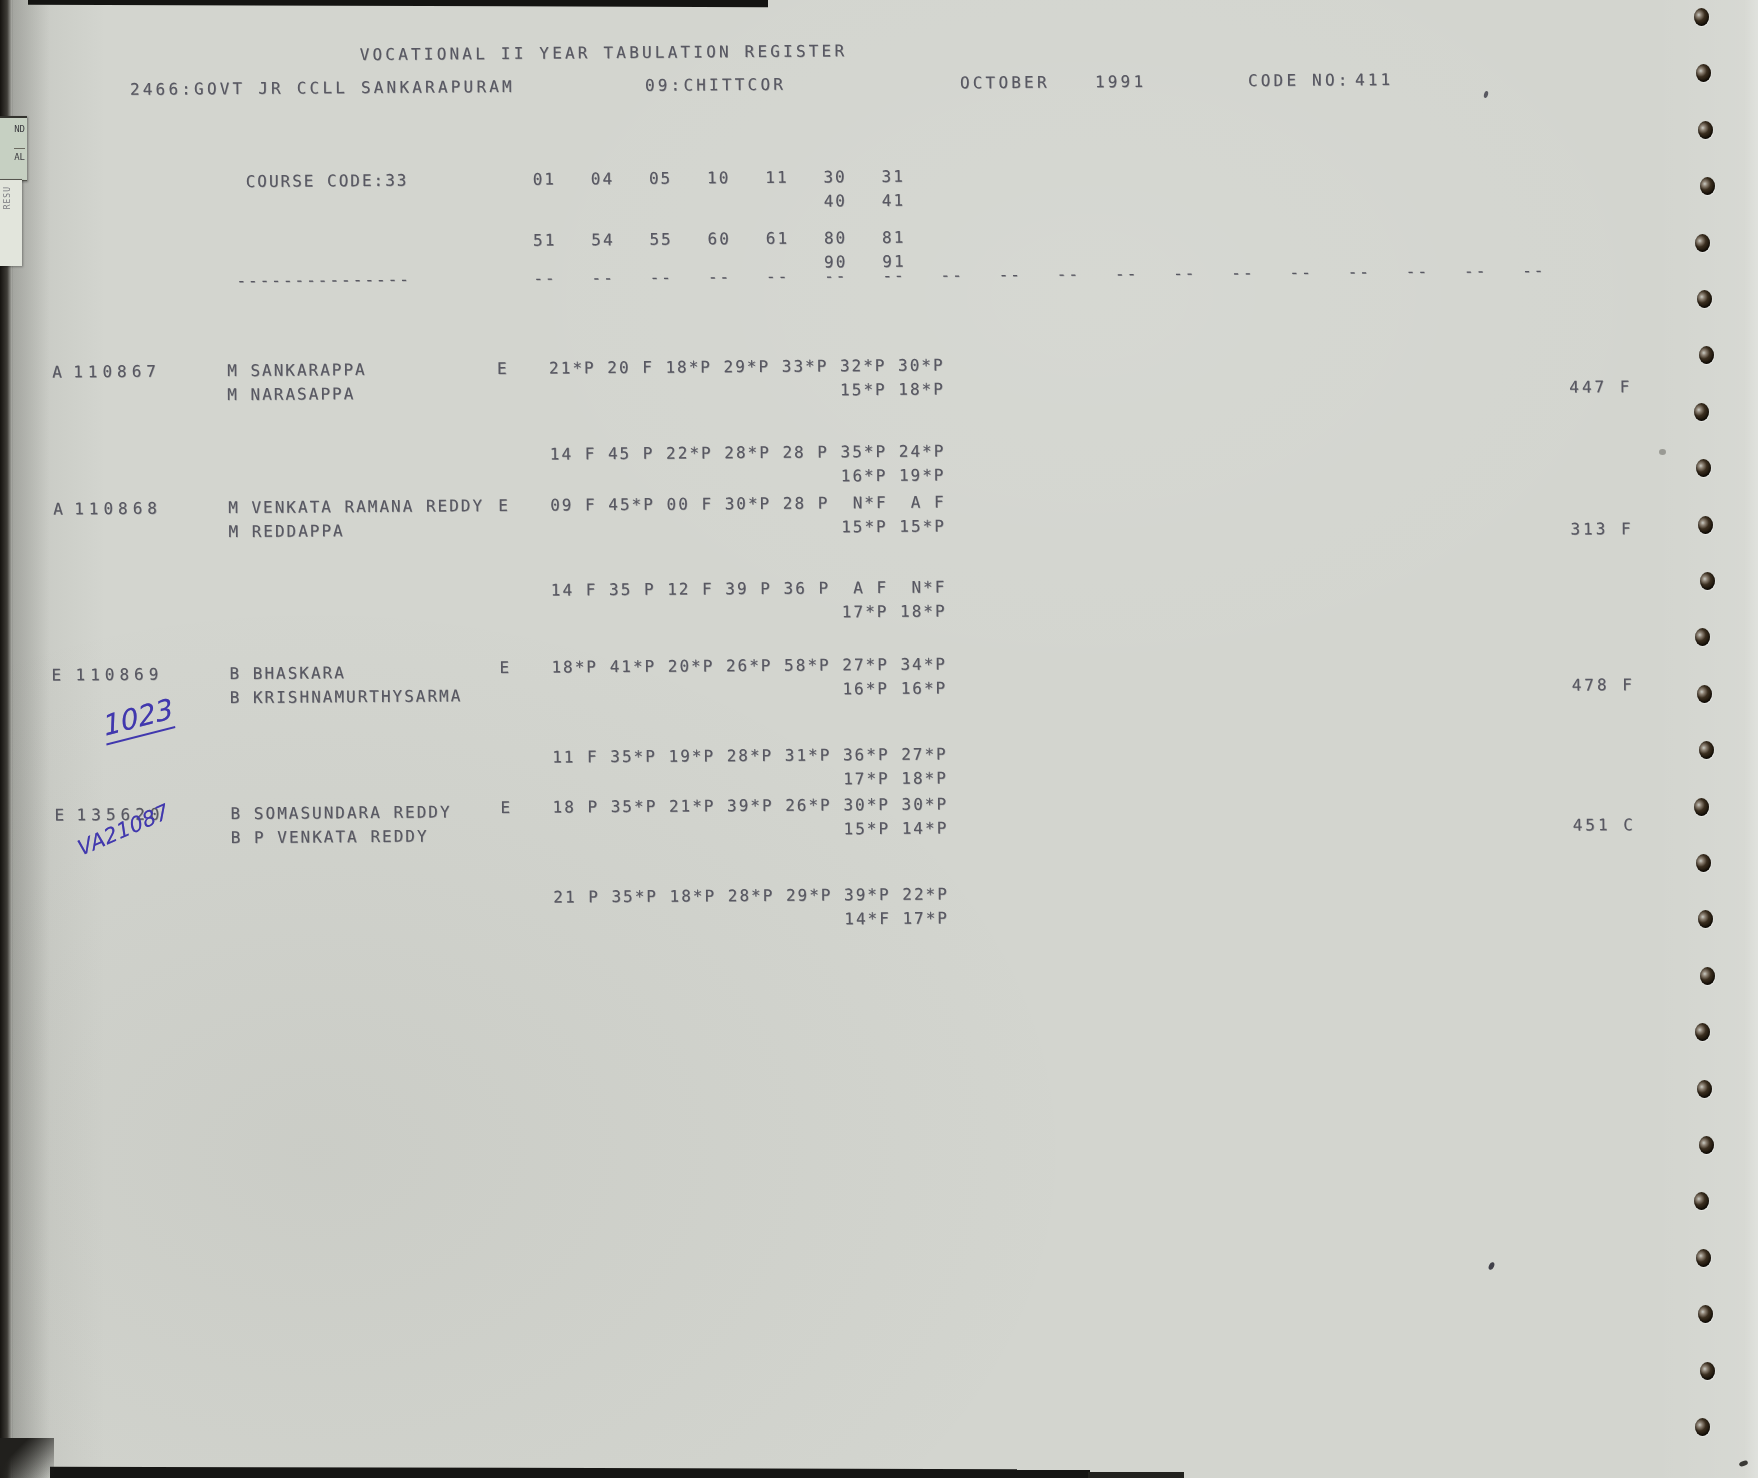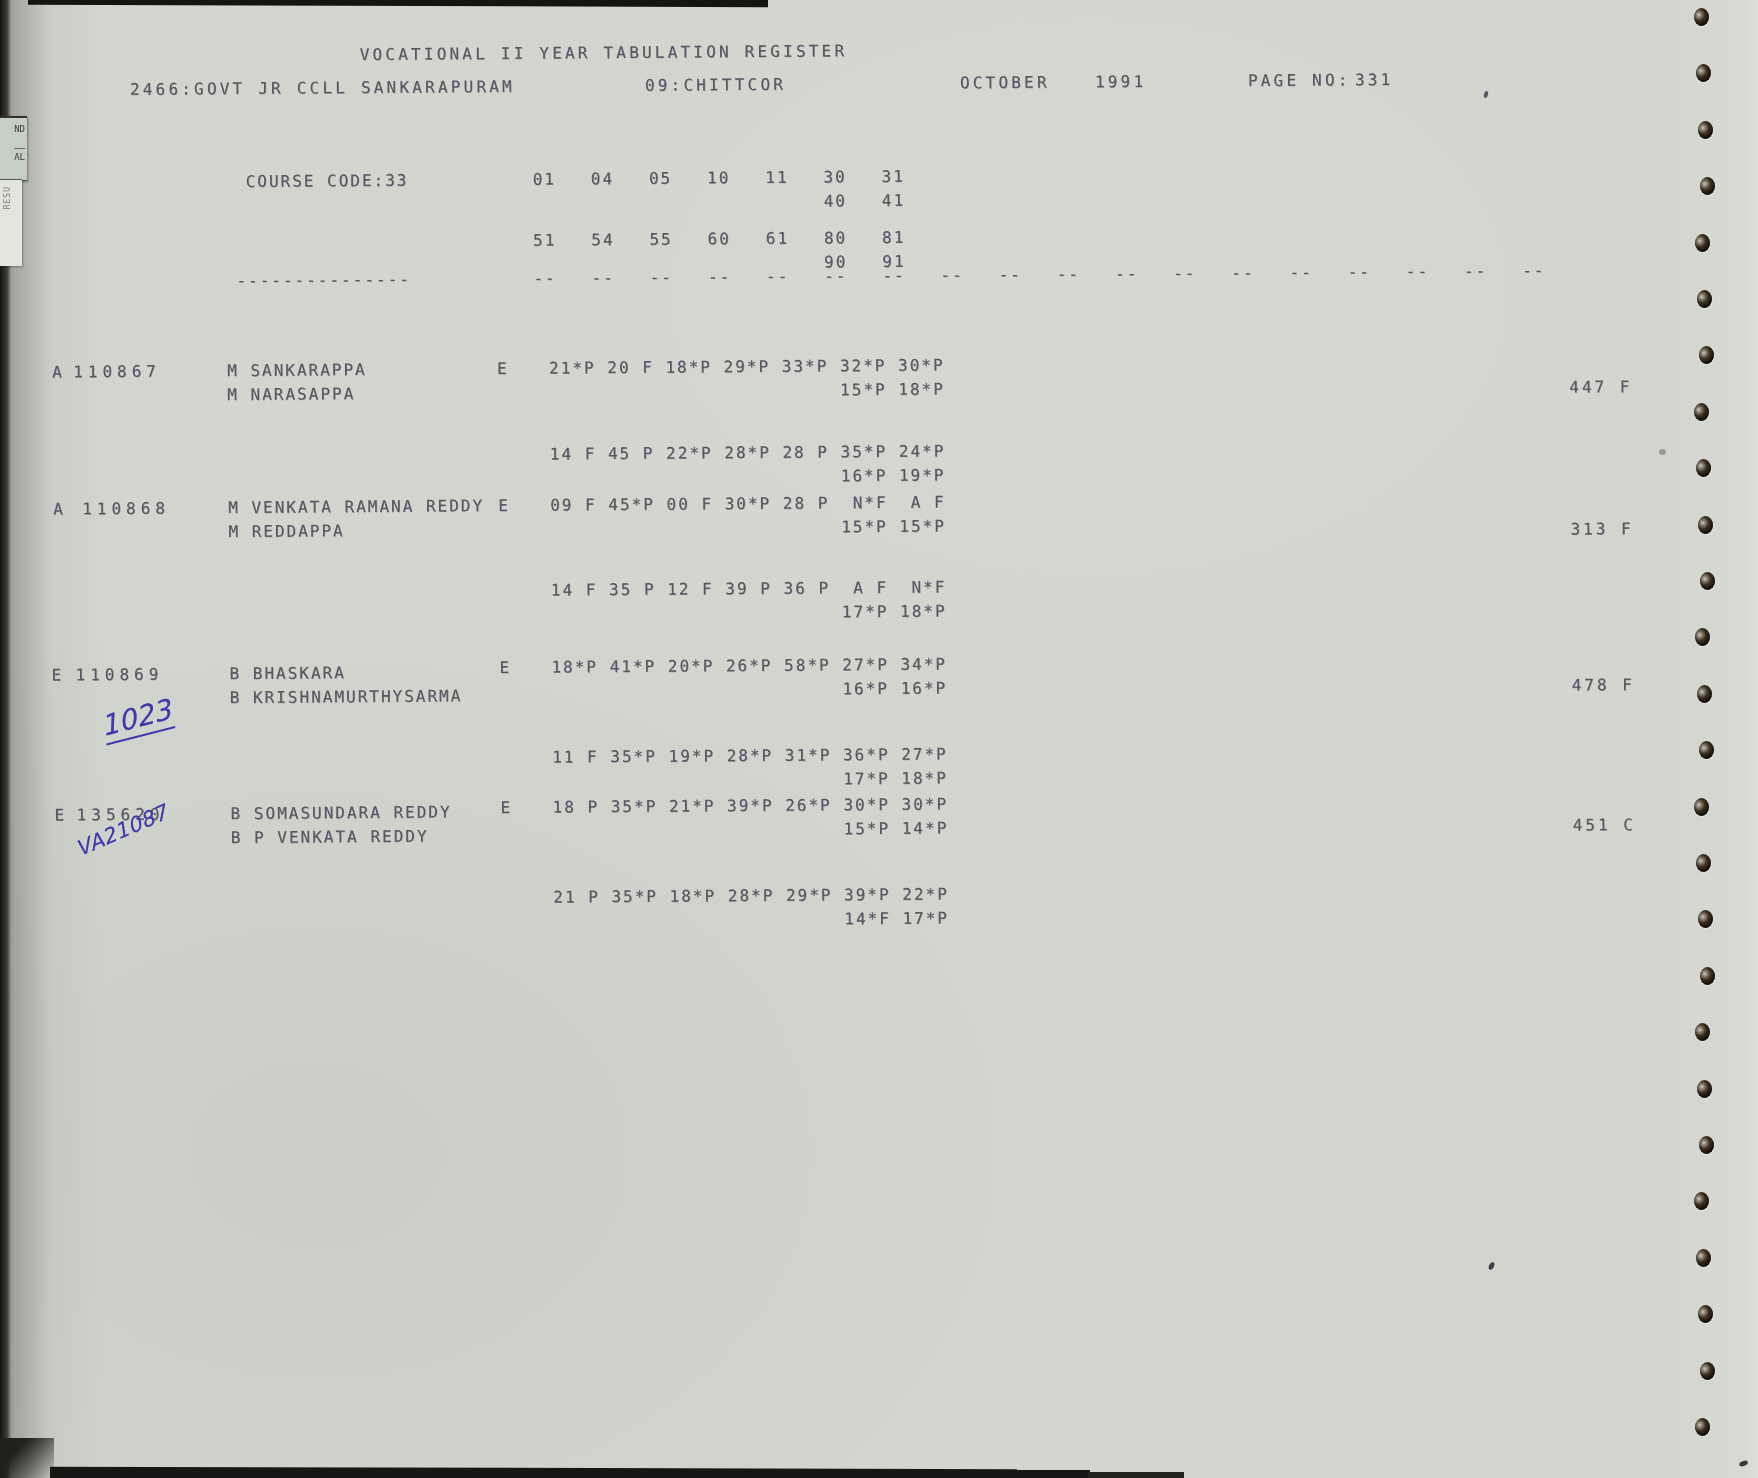--- a/index.html
+++ b/index.html
@@ -59,22 +59,22 @@
 
 <div id="frame">
 
   <div class="sheet">
 
     <span class="print hdr" style="left:365px;top:41px">VOCATIONAL II YEAR TABULATION REGISTER</span>
     <span class="print hdr" style="left:135px;top:74px">2466:GOVT JR CCLL SANKARAPURAM</span>
     <span class="print hdr" style="left:650px;top:74px">09:CHITTCOR</span>
     <span class="print hdr" style="left:965px;top:74px">OCTOBER</span>
     <span class="print hdr" style="left:1100px;top:74px">1991</span>
-    <span class="print hdr" style="left:1253px;top:74px">PAGE NO:</span>
-    <span class="print hdr" style="left:1360px;top:74px">331</span>
+    <span class="print hdr" style="left:1253px;top:74px">CODE NO:</span>
+    <span class="print hdr" style="left:1360px;top:74px">411</span>
 
     <span class="print" style="left:250px;top:167px">COURSE CODE:33</span>
     <span class="print" style="left:537px;top:167px">01   04   05   10   11   30   31</span>
     <span class="print" style="left:537px;top:191px">                         40   41</span>
     <span class="print" style="left:537px;top:228px">51   54   55   60   61   80   81</span>
     <span class="print" style="left:537px;top:252px">                         90   91</span>
     <span class="print" style="left:240px;top:266px">---------------</span>
     <span class="print" style="left:537px;top:266px">--   --   --   --   --   --   --   --   --   --   --   --   --   --   --   --   --   --</span>
 
     <div>
@@ -85,21 +85,21 @@
       <span class="print" style="left:500px;top:356px">E</span>
       <span class="print" style="left:552px;top:356px">21*P 20 F 18*P 29*P 33*P 32*P 30*P</span>
       <span class="print" style="left:552px;top:380px">                         15*P 18*P</span>
       <span class="print" style="left:552px;top:442px">14 F 45 P 22*P 28*P 28 P 35*P 24*P</span>
       <span class="print" style="left:552px;top:466px">                         16*P 19*P</span>
       <span class="print total" style="left:1572px;top:354px">447 F</span>
     </div>
 
     <div>
       <span class="print" style="left:55px;top:493px">A</span>
-      <span class="print regno" style="left:84px;top:493px">110868</span>
+      <span class="print regno" style="left:76px;top:493px">110868</span>
       <span class="print" style="left:230px;top:493px">M VENKATA RAMANA REDDY</span>
       <span class="print" style="left:230px;top:517px">M REDDAPPA</span>
       <span class="print" style="left:500px;top:493px">E</span>
       <span class="print" style="left:552px;top:493px">09 F 45*P 00 F 30*P 28 P  N*F  A F</span>
       <span class="print" style="left:552px;top:517px">                         15*P 15*P</span>
       <span class="print" style="left:552px;top:578px">14 F 35 P 12 F 39 P 36 P  A F  N*F</span>
       <span class="print" style="left:552px;top:602px">                         17*P 18*P</span>
       <span class="print total" style="left:1572px;top:496px">313 F</span>
     </div>
 

